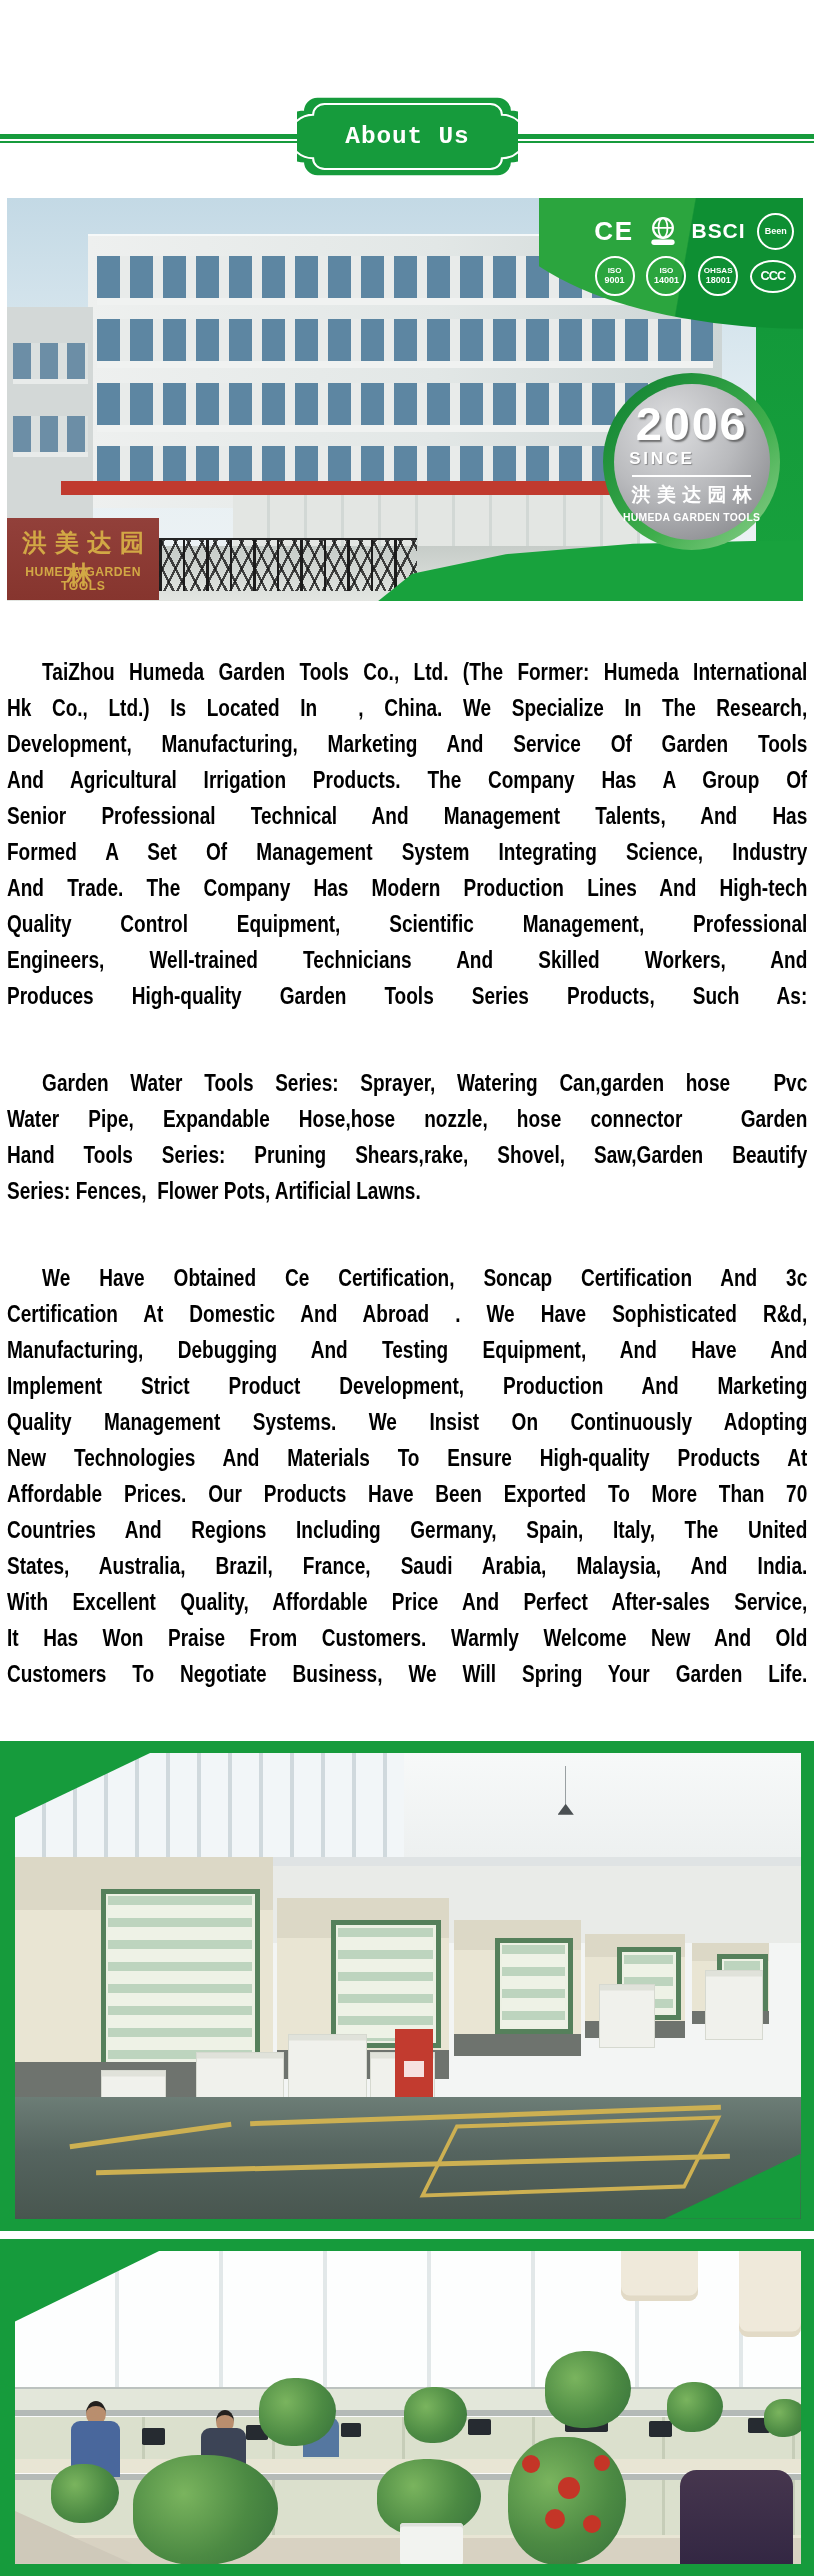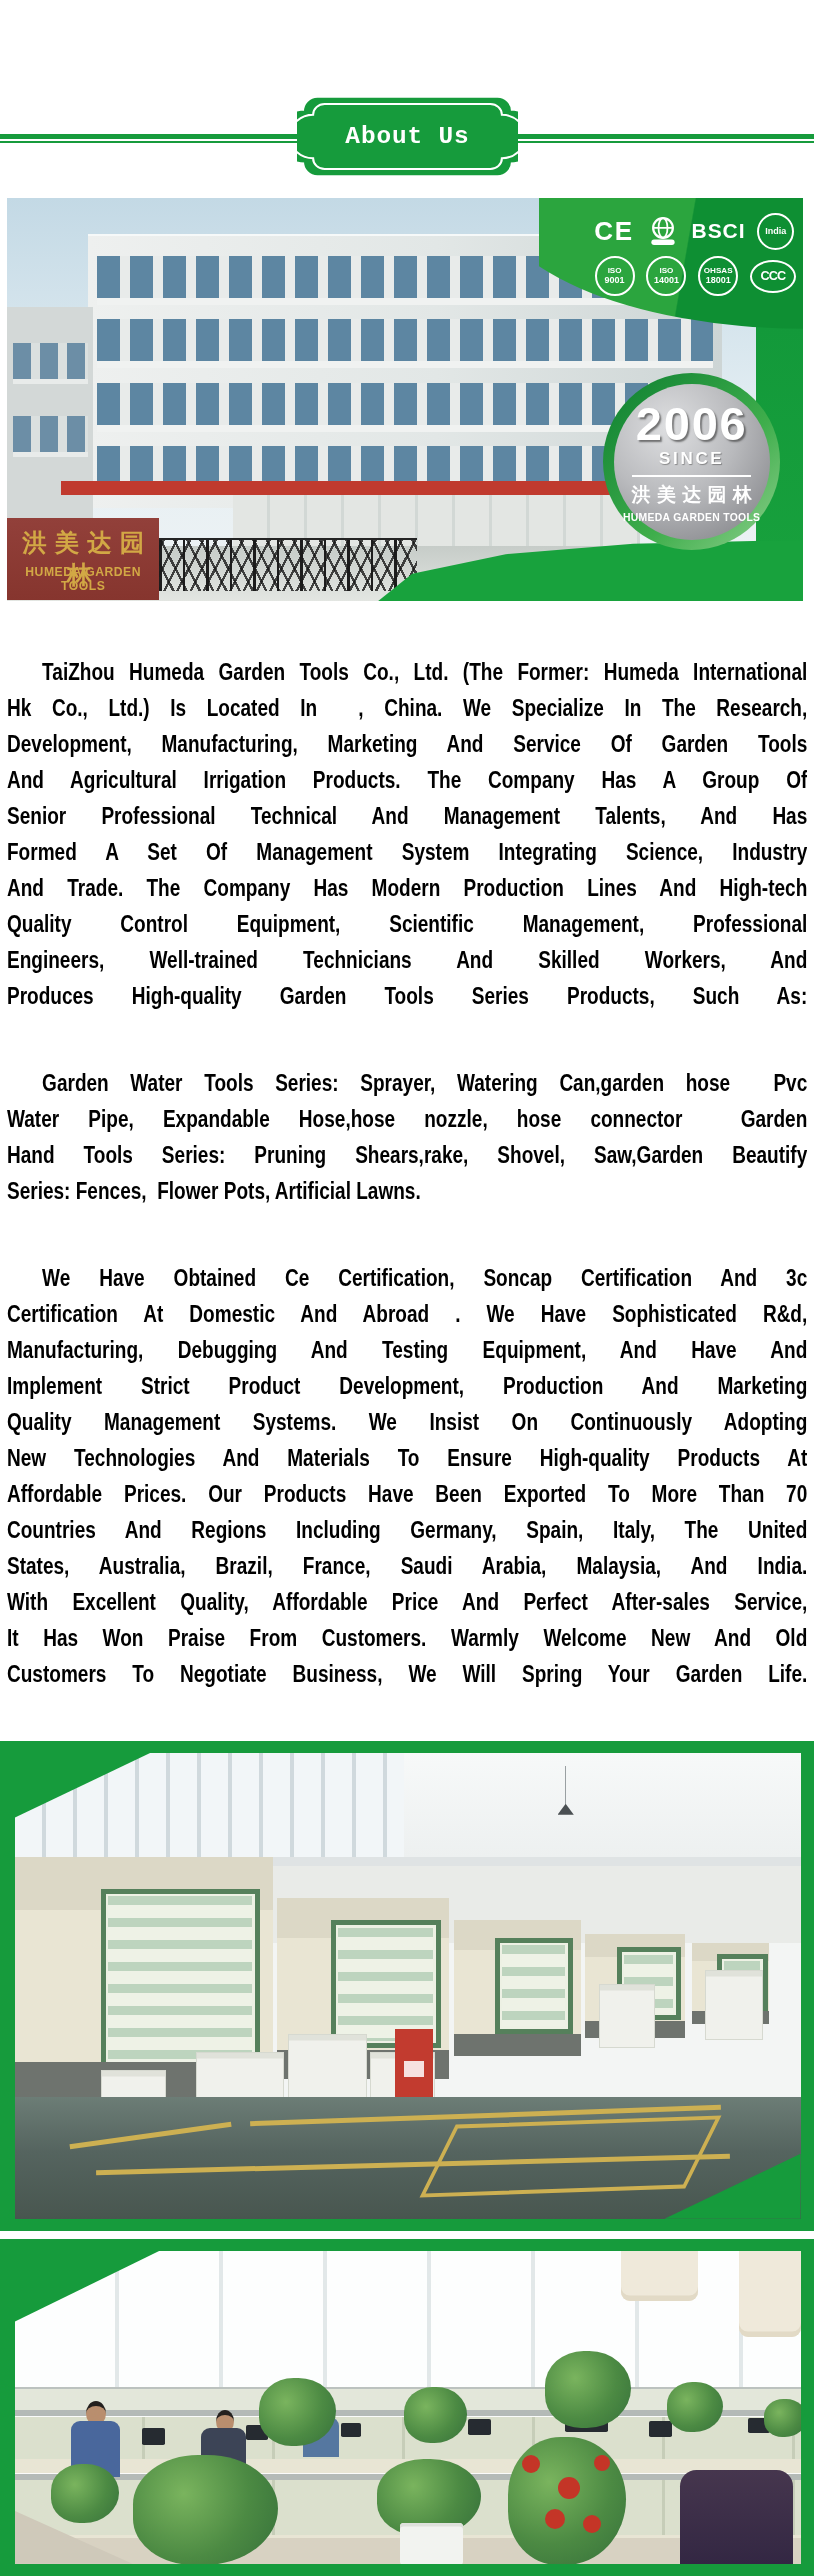--- a/index.html
+++ b/index.html
@@ -50,21 +50,21 @@
   .cert-rohs{width:33px;height:33px;border:2.3px solid #fff;border-radius:50%;display:flex;align-items:center;justify-content:center;font-size:9px;font-weight:bold;}
   .seal{width:36px;height:36px;border:2.3px solid #fff;border-radius:50%;display:flex;flex-direction:column;align-items:center;justify-content:center;line-height:1;}
   .seal .t{font-size:8.1px;font-weight:bold;} .seal .b{font-size:9px;font-weight:bold;}
   .cert-ccc{width:42px;height:29px;border:2.3px solid #fff;border-radius:50%;display:flex;align-items:center;justify-content:center;font-size:12.7px;font-weight:bold;letter-spacing:-0.9px;}
   
   .badge{position:absolute;left:596px;top:175px;width:177px;height:177px;border-radius:50%;z-index:6;
     background:linear-gradient(135deg,#0c7e30,#3fae4c 60%,#8fd08e);display:flex;align-items:center;justify-content:center;}
   .badge-inner{width:156px;height:156px;border-radius:50%;background:radial-gradient(circle at 35% 28%,#dedfe1 0%,#b9babd 45%,#919296 80%,#85868a 100%);
     display:flex;flex-direction:column;align-items:center;justify-content:center;}
   .badge-year{color:#fff;font-size:47px;font-weight:bold;line-height:1;text-shadow:1.8px 1.8px 1.8px rgba(70,70,70,.7);letter-spacing:1.8px;}
-  .badge-since{width:125px;text-align:center;color:#fff;font-size:17px;font-weight:bold;letter-spacing:2.7px;margin-top:1.8px;text-shadow:0.9px 0.9px 0.9px rgba(70,70,70,.5);}
+  .badge-since{width:125px;text-align:left;color:#fff;font-size:17px;font-weight:bold;letter-spacing:2.7px;margin-top:1.8px;text-shadow:0.9px 0.9px 0.9px rgba(70,70,70,.5);}
   .badge-line{width:119px;height:1.8px;background:#fff;margin:6.3px 0 5.4px;}
   .badge-cn{color:#fff;font-size:19px;font-weight:bold;letter-spacing:6.3px;text-indent:6.3px;}
   .badge-en{color:#fff;font-size:10.4px;font-weight:bold;margin-top:3.6px;letter-spacing:0.3px;}
   
   .web-swoosh{position:absolute;right:0;bottom:0;width:425px;height:65px;background:#18a23d;z-index:5;
     clip-path:polygon(0 100%,8% 58%,30% 28%,60% 12%,100% 6%,100% 100%);}
   .web-url{position:absolute;right:5.4px;bottom:11.8px;color:#fff;font-size:14px;font-weight:bold;letter-spacing:0.4px;}
 
   
   .about{position:absolute;left:7.2px;top:654px;width:800px;overflow:hidden;color:#000000;}
@@ -164,21 +164,21 @@
     <div class="cert-swoosh">
       <div class="cert-row1">
         <span class="cert-ce">CE</span>
         <svg width="34" height="31" viewBox="0 0 38 34">
           <circle cx="19" cy="13" r="11" fill="none" stroke="#ffffff" stroke-width="2.5"></circle>
           <line x1="8" y1="13" x2="30" y2="13" stroke="#ffffff" stroke-width="2"></line>
           <ellipse cx="19" cy="13" rx="5" ry="11" fill="none" stroke="#ffffff" stroke-width="2"></ellipse>
           <rect x="6" y="26" width="26" height="6" rx="3" fill="#ffffff"></rect>
         </svg>
         <span class="cert-bsci">BSCI</span>
-        <span class="cert-rohs">India</span>
+        <span class="cert-rohs">Been</span>
       </div>
       <div class="cert-row2">
         <span class="seal">
           <span class="t">ISO</span>
           <span class="b">9001</span>
         </span>
         <span class="seal">
           <span class="t">ISO</span>
           <span class="b">14001</span>
         </span>

